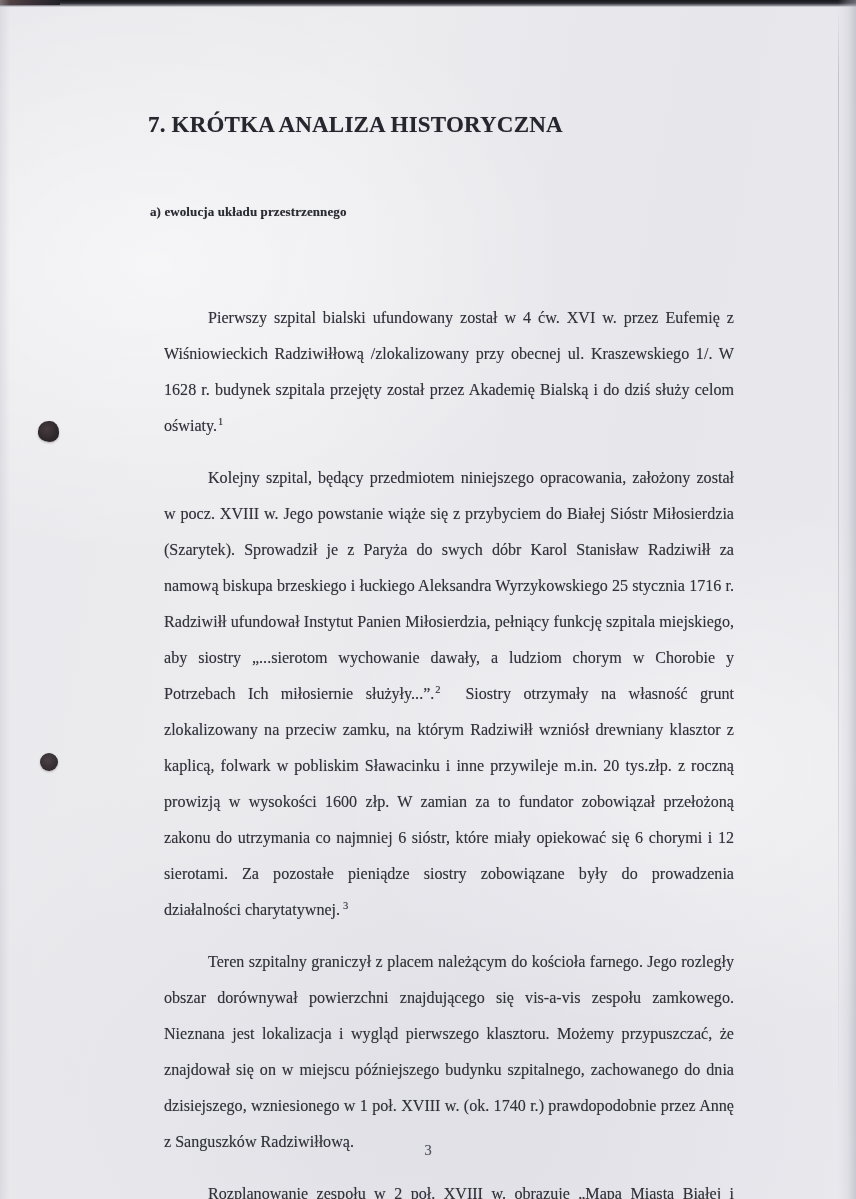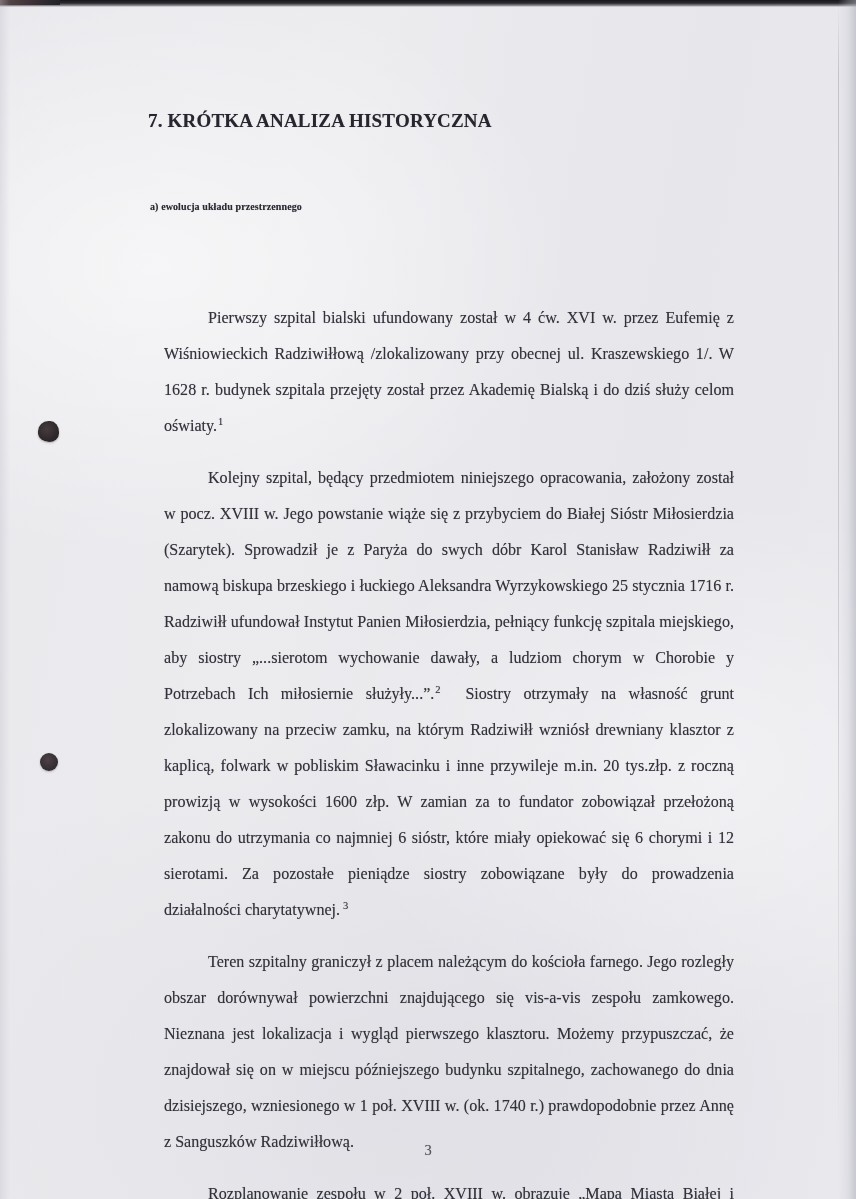--- a/index.html
+++ b/index.html
@@ -92,32 +92,32 @@
     position: absolute;
     left: 148px;
     top: 0;
     width: 602px;
   }
 
   #section-heading {
     position: absolute;
     left: 0;
     top: 97px;
-    font-size: 19px;
+    font-size: 23px;
     font-weight: bold;
     letter-spacing: 0.2px;
     color: #26262e;
     white-space: nowrap;
   }
 
   #subsection-heading {
     position: absolute;
     left: 2px;
     top: 193px;
-    font-size: 10px;
+    font-size: 13px;
     font-weight: bold;
     letter-spacing: 0.1px;
     color: #2a2a32;
     white-space: nowrap;
   }
 
   #body-text {
     position: absolute;
     left: 0;
     top: 284px;

